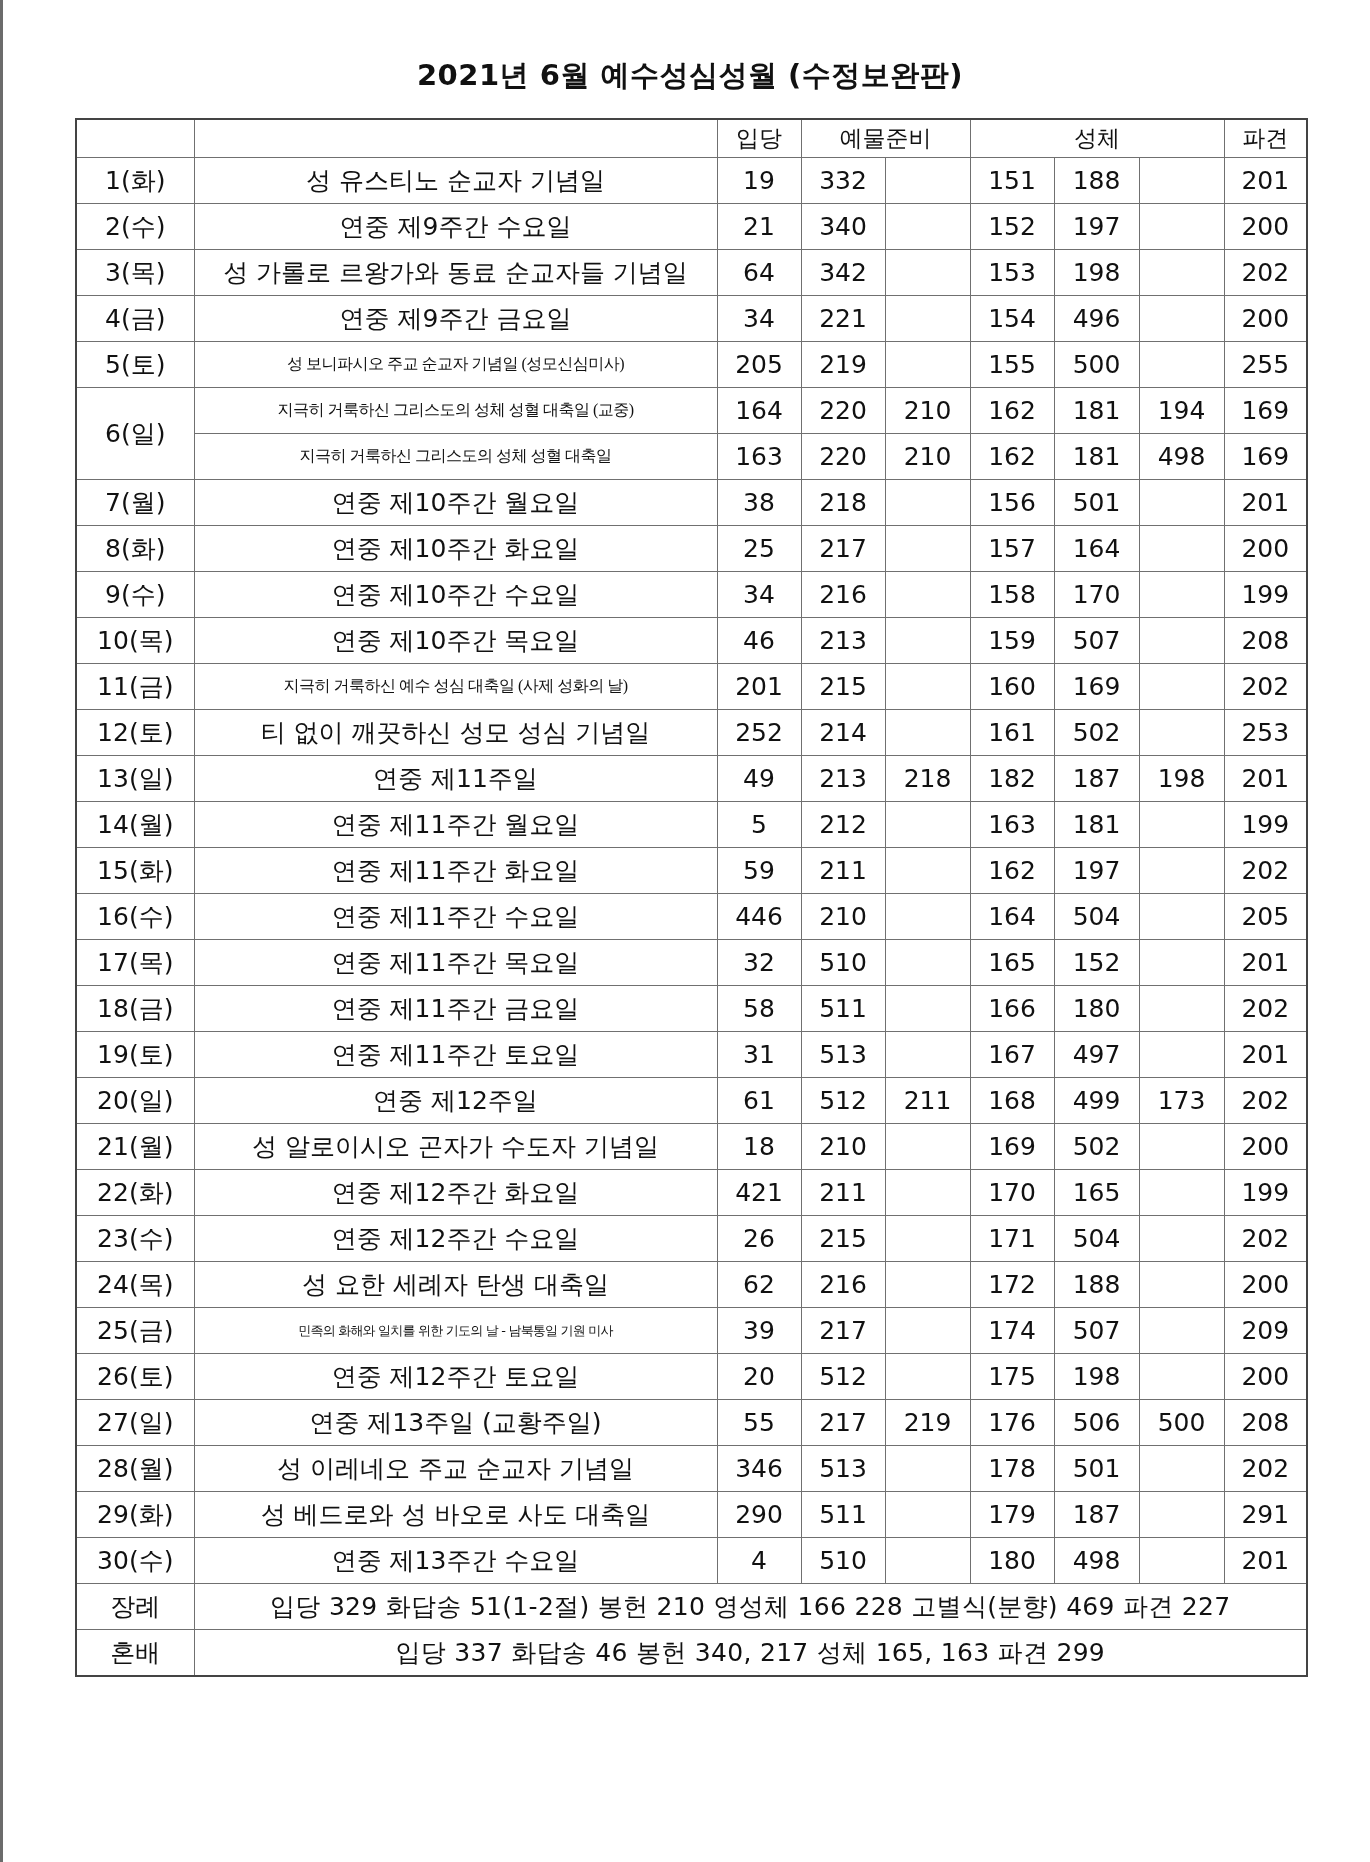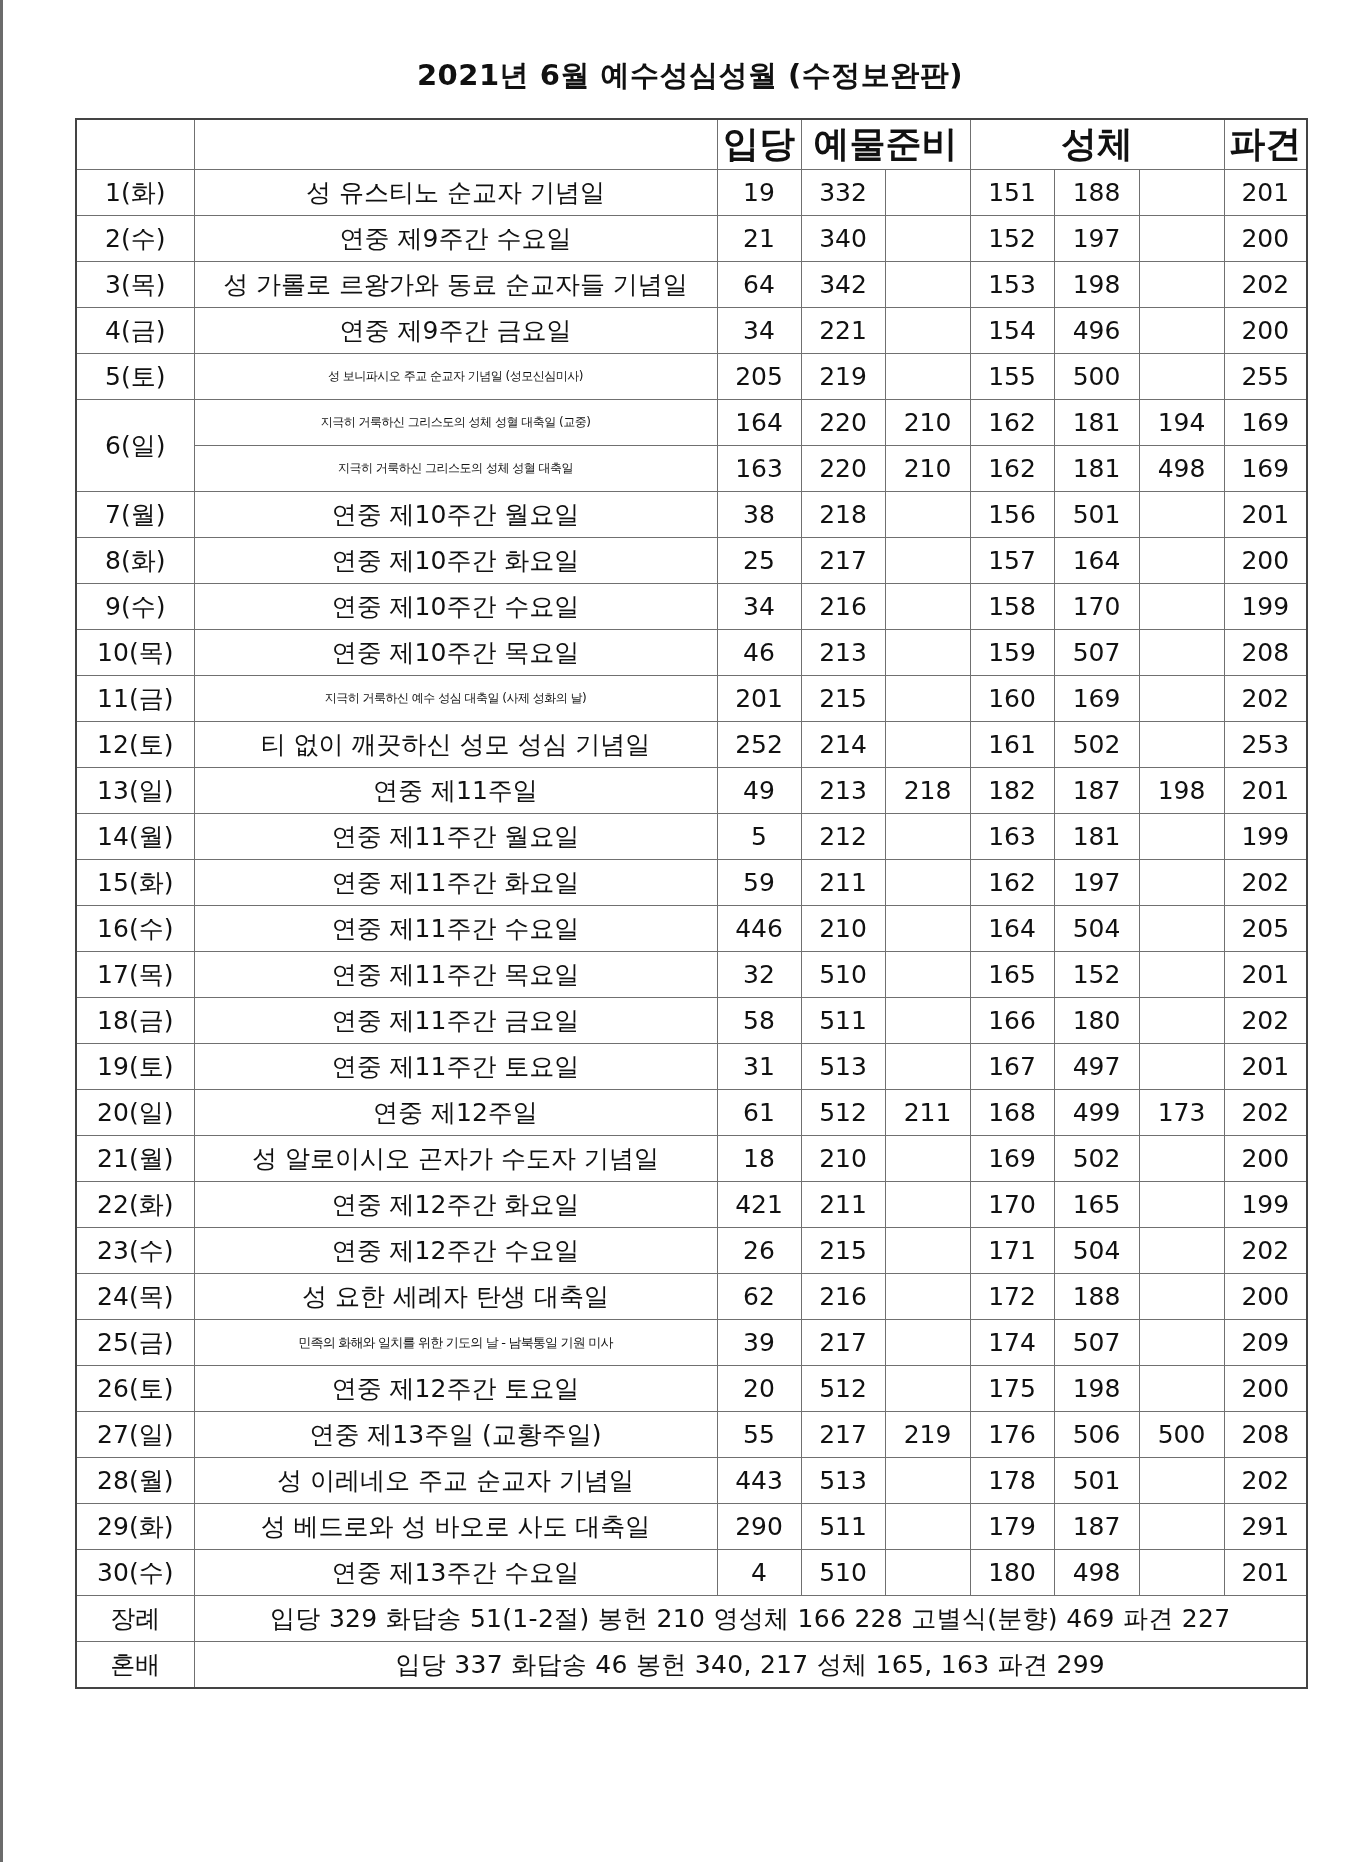--- a/index.html
+++ b/index.html
@@ -14,23 +14,23 @@
   }
   table.schedule {
     position: absolute; left: 75px; top: 118px; width: 1231px;
     border-collapse: collapse; table-layout: fixed;
     border: 2px solid #444;
   }
   table.schedule td {
     border: 1.5px solid #707070; text-align: center; vertical-align: middle;
     height: 45px; padding: 0; font-size: 25px; color: #111; white-space: nowrap; overflow: hidden;
   }
-  table.schedule tr.header td { height: 37px; font-size: 36px; font-weight: bold; }
+  table.schedule tr.header td { height: 37px; font-size: 23px; }
   td.title-cell { font-size: 24px; margin-left: 42px; }
-  td.title-cell.small { font-size: 12px; letter-spacing: -0.5px; }
+  td.title-cell.small { font-size: 16px; letter-spacing: -0.5px; font-family: Liberation Serif, serif; }
   td.title-cell.xsmall { font-size: 13px; letter-spacing: -0.8px; }
   td.footer-text { font-size: 23px; letter-spacing: 0.3px; }
 </style>
 </head>
 <body>
 
 <div class="page-edge"></div>
 
 <div class="doc-title">2021년 6월 예수성심성월 (수정보완판)</div>
 
@@ -358,21 +358,21 @@
         <td>217</td>
         <td>219</td>
         <td>176</td>
         <td>506</td>
         <td>500</td>
         <td>208</td>
       </tr>
       <tr>
         <td>28(월)</td>
         <td class="title-cell">성 이레네오 주교 순교자 기념일</td>
-        <td>443</td>
+        <td>346</td>
         <td>513</td>
         <td></td>
         <td>178</td>
         <td>501</td>
         <td></td>
         <td>202</td>
       </tr>
       <tr>
         <td>29(화)</td>
         <td class="title-cell">성 베드로와 성 바오로 사도 대축일</td>

